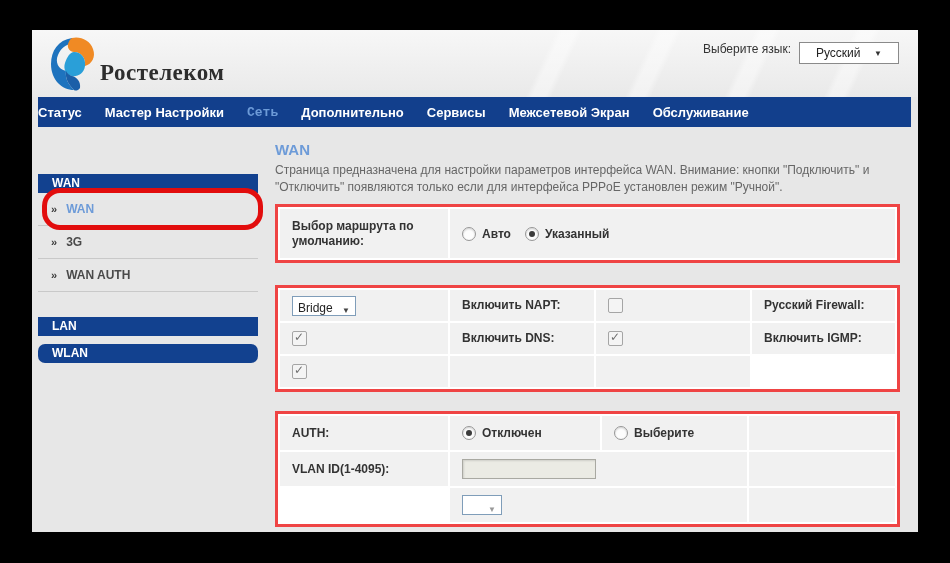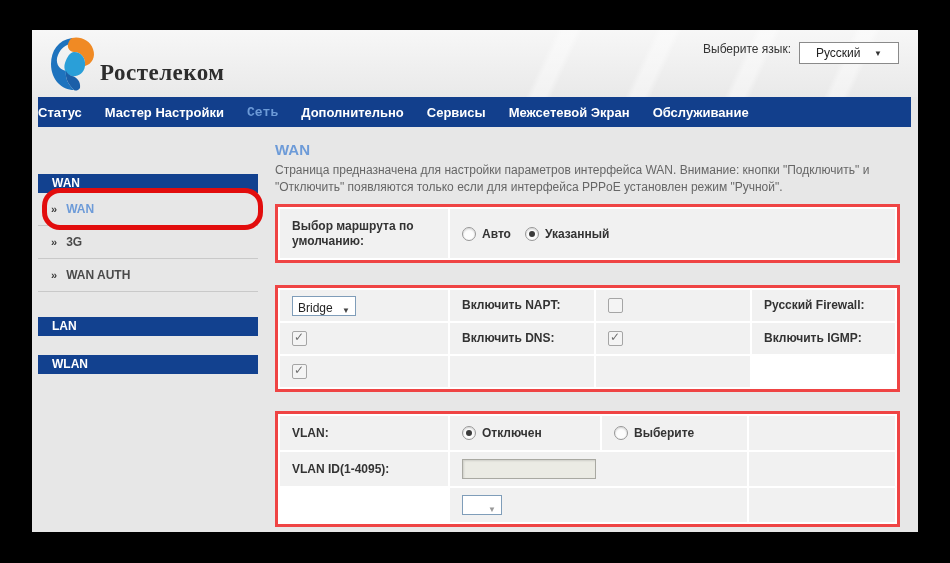--- a/index.html
+++ b/index.html
@@ -27,21 +27,21 @@
   
   .nav{position:absolute;left:6px;top:67px;width:873px;height:30px;background:#123f8c;
        display:flex;align-items:center;box-sizing:border-box;column-gap:23px;}
   .nav-item{color:#fff;font-size:13px;font-weight:bold;cursor:pointer;white-space:nowrap;}
   .nav-item.active{color:#6d9bd8;font-family:Liberation Mono, monospace;}
 
   
   .sidebar{position:absolute;left:6px;top:97px;width:220px;}
   .side-hdr{height:19px;line-height:19px;background:#12418f;color:#fff;
        font-size:12px;font-weight:bold;padding-left:14px;box-sizing:border-box;}
-  .side-hdr.gap{margin-top:19px;}
+  .side-hdr.gap{margin-top:8px;border-radius:7px;}
   .side-item{height:32px;display:flex;align-items:center;padding-left:13px;
        font-size:12px;font-weight:bold;color:#4a4a4a;border-bottom:1px solid #c9c9c9;cursor:pointer;}
   .side-item .arr{font-size:11px;color:#3b3b3b;margin-right:9px;}
   .side-item.active{color:#6d9bd8;}
   .side-spacer{height:25px;}
 
   
   .annotation{position:absolute;left:10px;top:158px;width:211px;height:32px;
        border:5px solid #e20d0d;border-radius:18px;pointer-events:none;z-index:5;}
 
@@ -182,21 +182,21 @@
 
       <div class="cell lbl">Включить IGMP:</div>
       <div class="cell">
         <span class="cb checked"></span>
       </div>
       <div class="cell"></div>
       <div class="cell"></div>
     </div>
 
     <div class="box box3">
-      <div class="cell lbl">VLAN:</div>
+      <div class="cell lbl">AUTH:</div>
       <div class="cell">
         <span class="opt">
           <span class="radio checked"></span>
           <span class="ol">Отключен</span>
         </span>
       </div>
       <div class="cell">
         <span class="opt">
           <span class="radio"></span>
           <span class="ol">Выберите</span>

